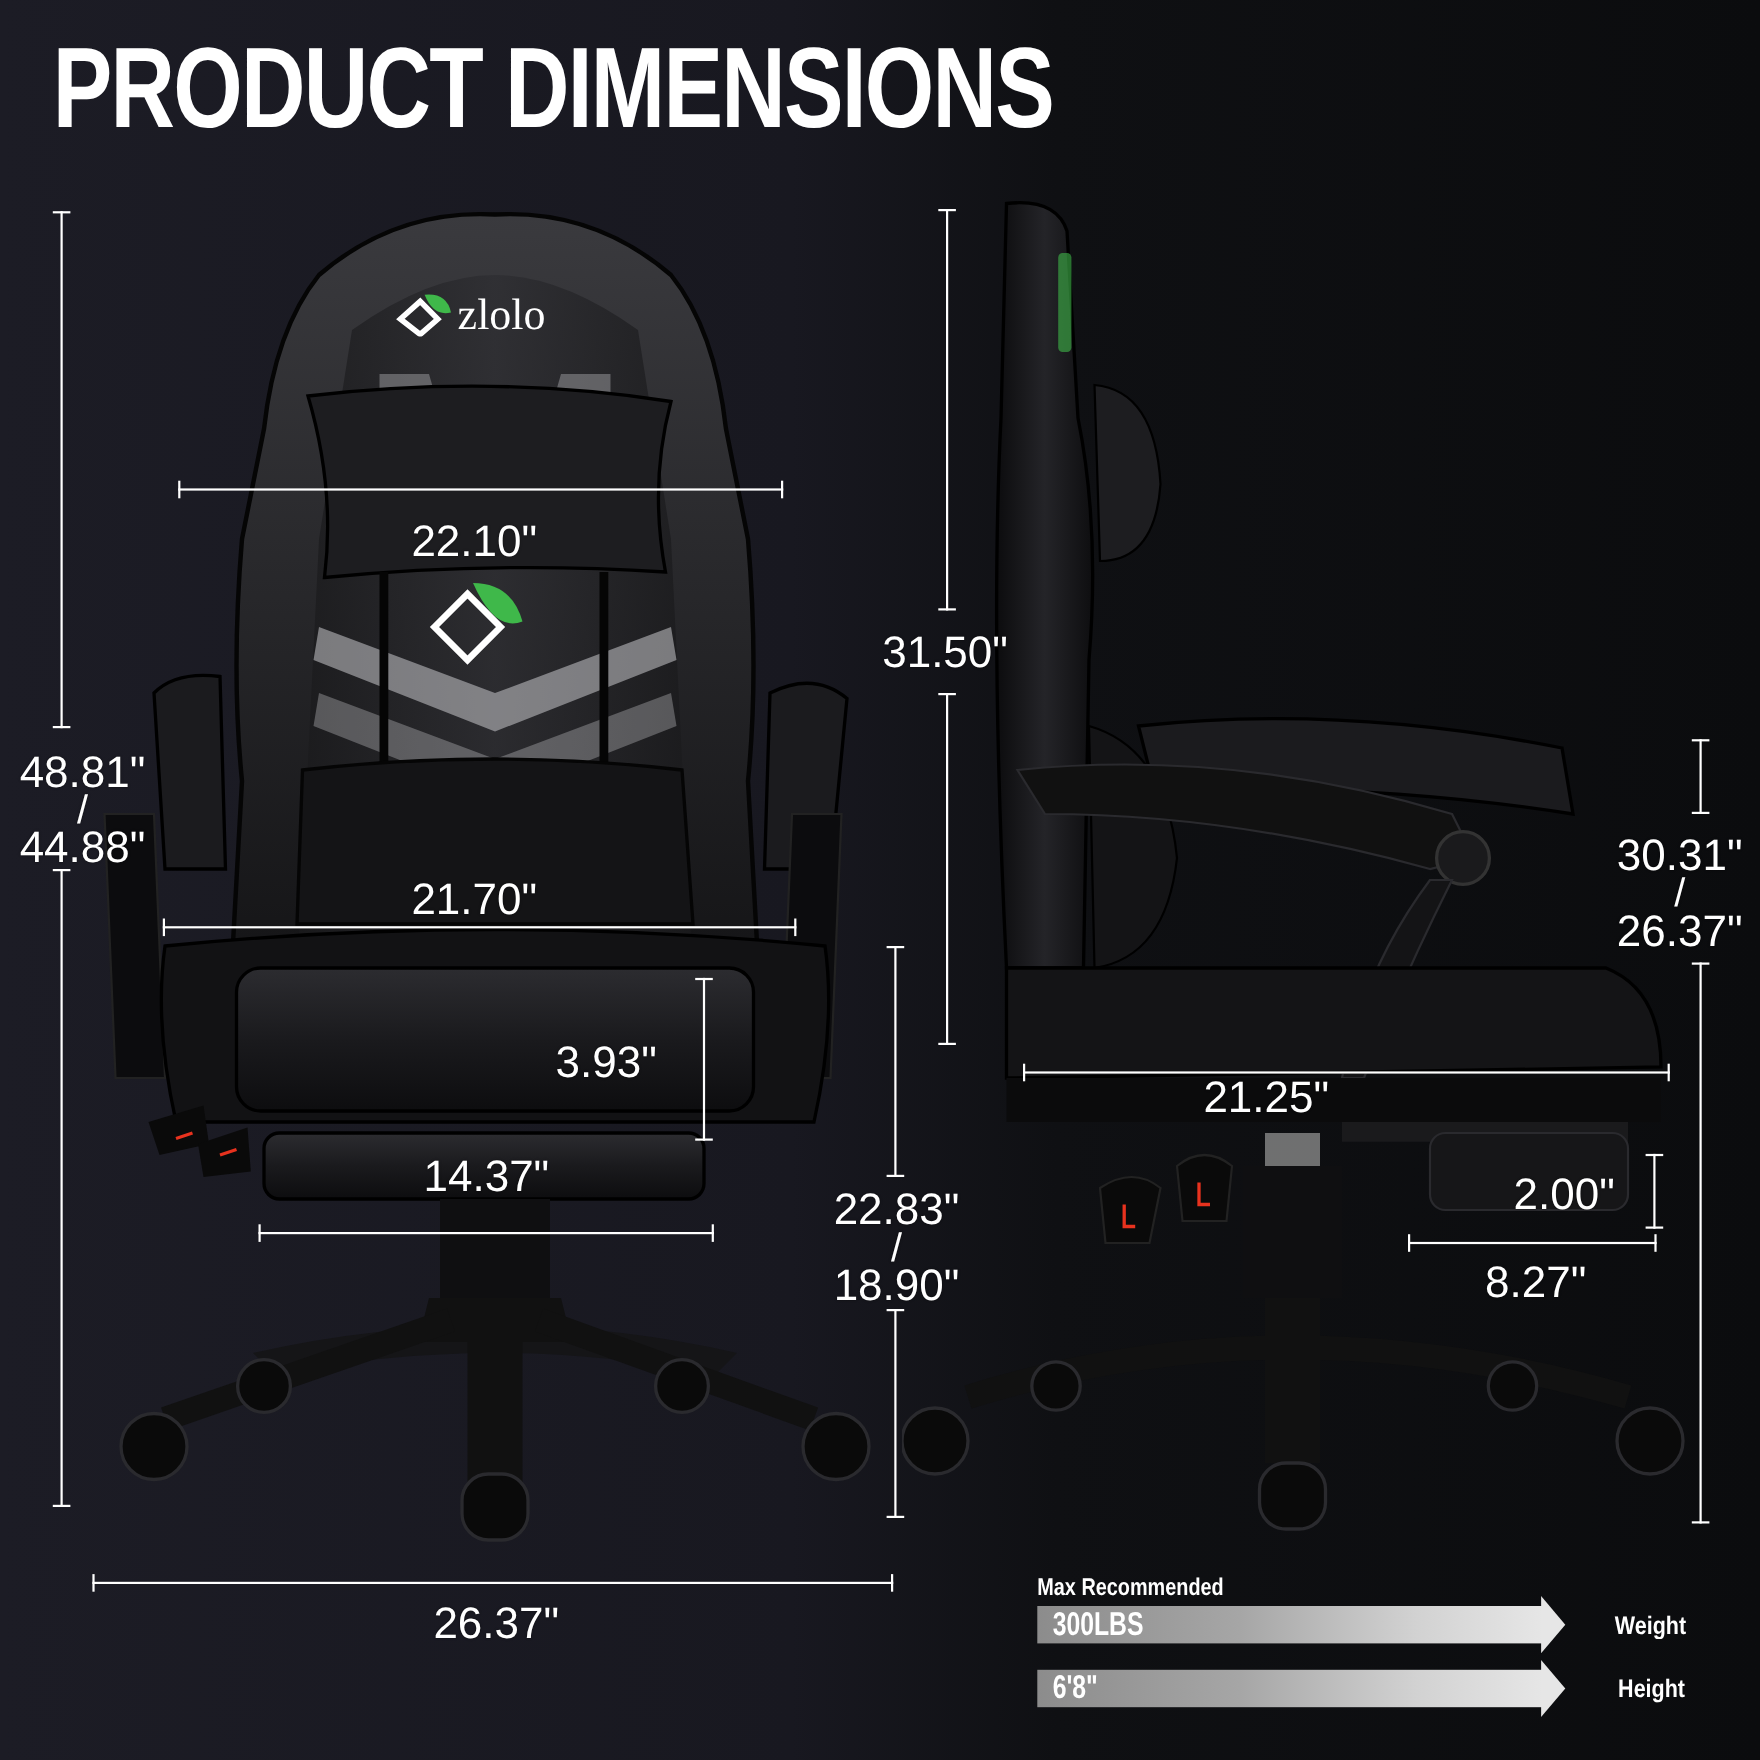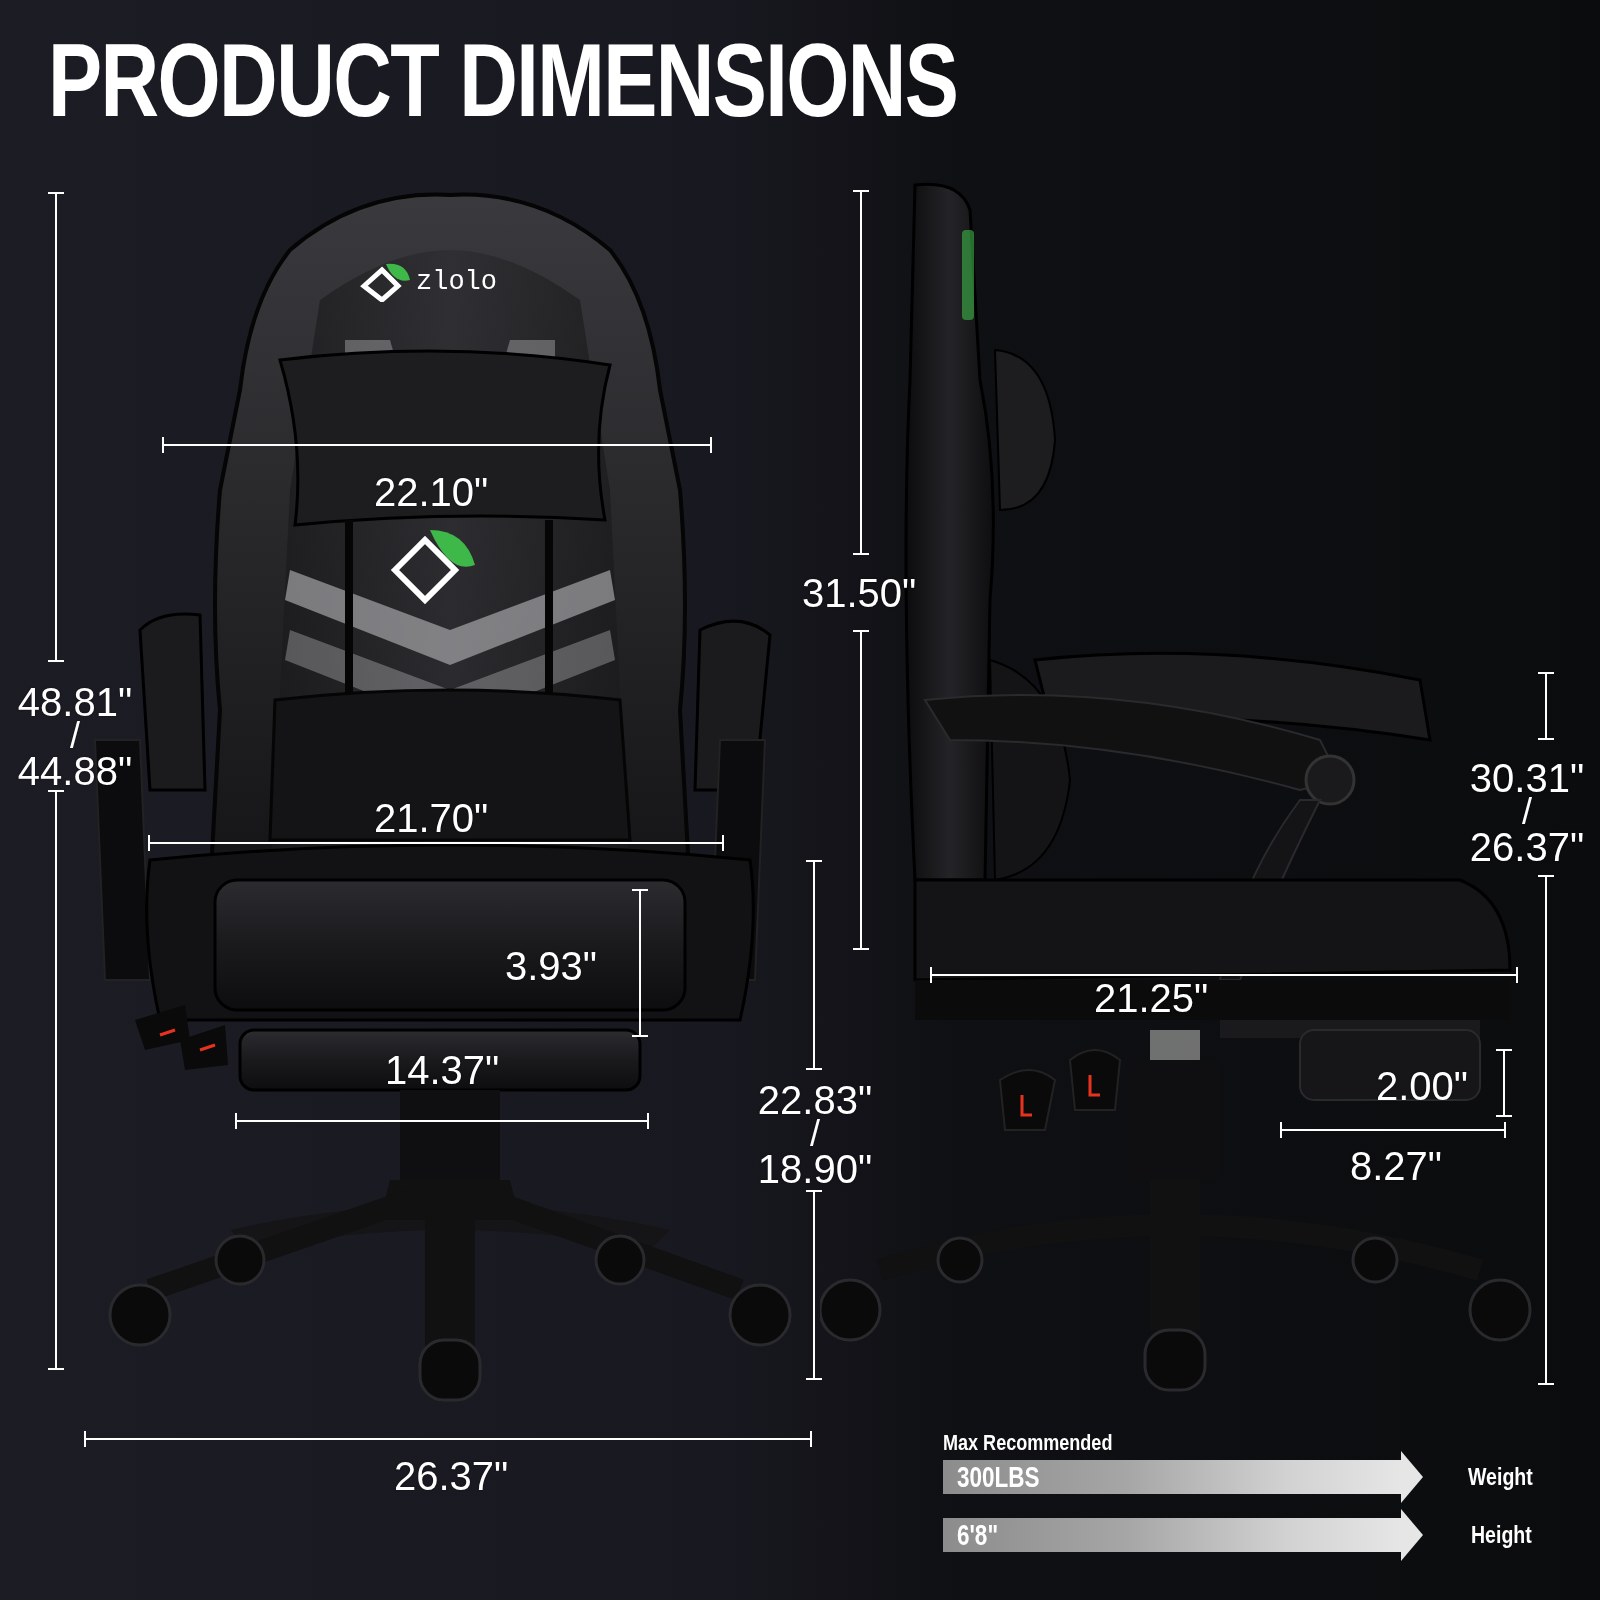--- a/index.html
+++ b/index.html
@@ -137,21 +137,21 @@
   <circle cx="150" cy="1070" r="24" fill="#0a0a0a" stroke="#2a2a2e" stroke-width="3"></circle>
   <circle cx="530" cy="1070" r="24" fill="#0a0a0a" stroke="#2a2a2e" stroke-width="3"></circle>
   <rect x="330" y="1150" width="60" height="60" rx="24" fill="#0a0a0a" stroke="#2a2a2e" stroke-width="3"></rect>
 </svg>
 
 <div style="position:absolute;left:360px;top:262px;display:flex;align-items:center;gap:4px;">
   <svg width="52" height="40" viewBox="0 0 52 40">
     <path d="M4 24 L22 8 L38 24 L22 38Z" fill="none" stroke="#fff" stroke-width="5"></path>
     <path d="M26 2 Q46 0 50 18 Q34 22 26 2Z" fill="#3fb84a"></path>
   </svg>
-  <span style="font-family:Liberation Mono, monospace;font-size:27px;color:#fff;">zlolo</span>
+  <span style="font-family:Liberation Serif, serif;font-size:40px;color:#fff;">zlolo</span>
 </div>
 
 <svg class="chair-svg" style="left:820px;top:180px" width="730" height="1230" viewBox="0 0 730 1230">
   <defs>
     <linearGradient id="gs" x1="0" y1="0" x2="1" y2="0">
       <stop offset="0" stop-color="#0c0c0e"></stop>
         <stop offset=".5" stop-color="#242428"></stop>
         <stop offset="1" stop-color="#0e0e10"></stop>
     </linearGradient>
   </defs>

